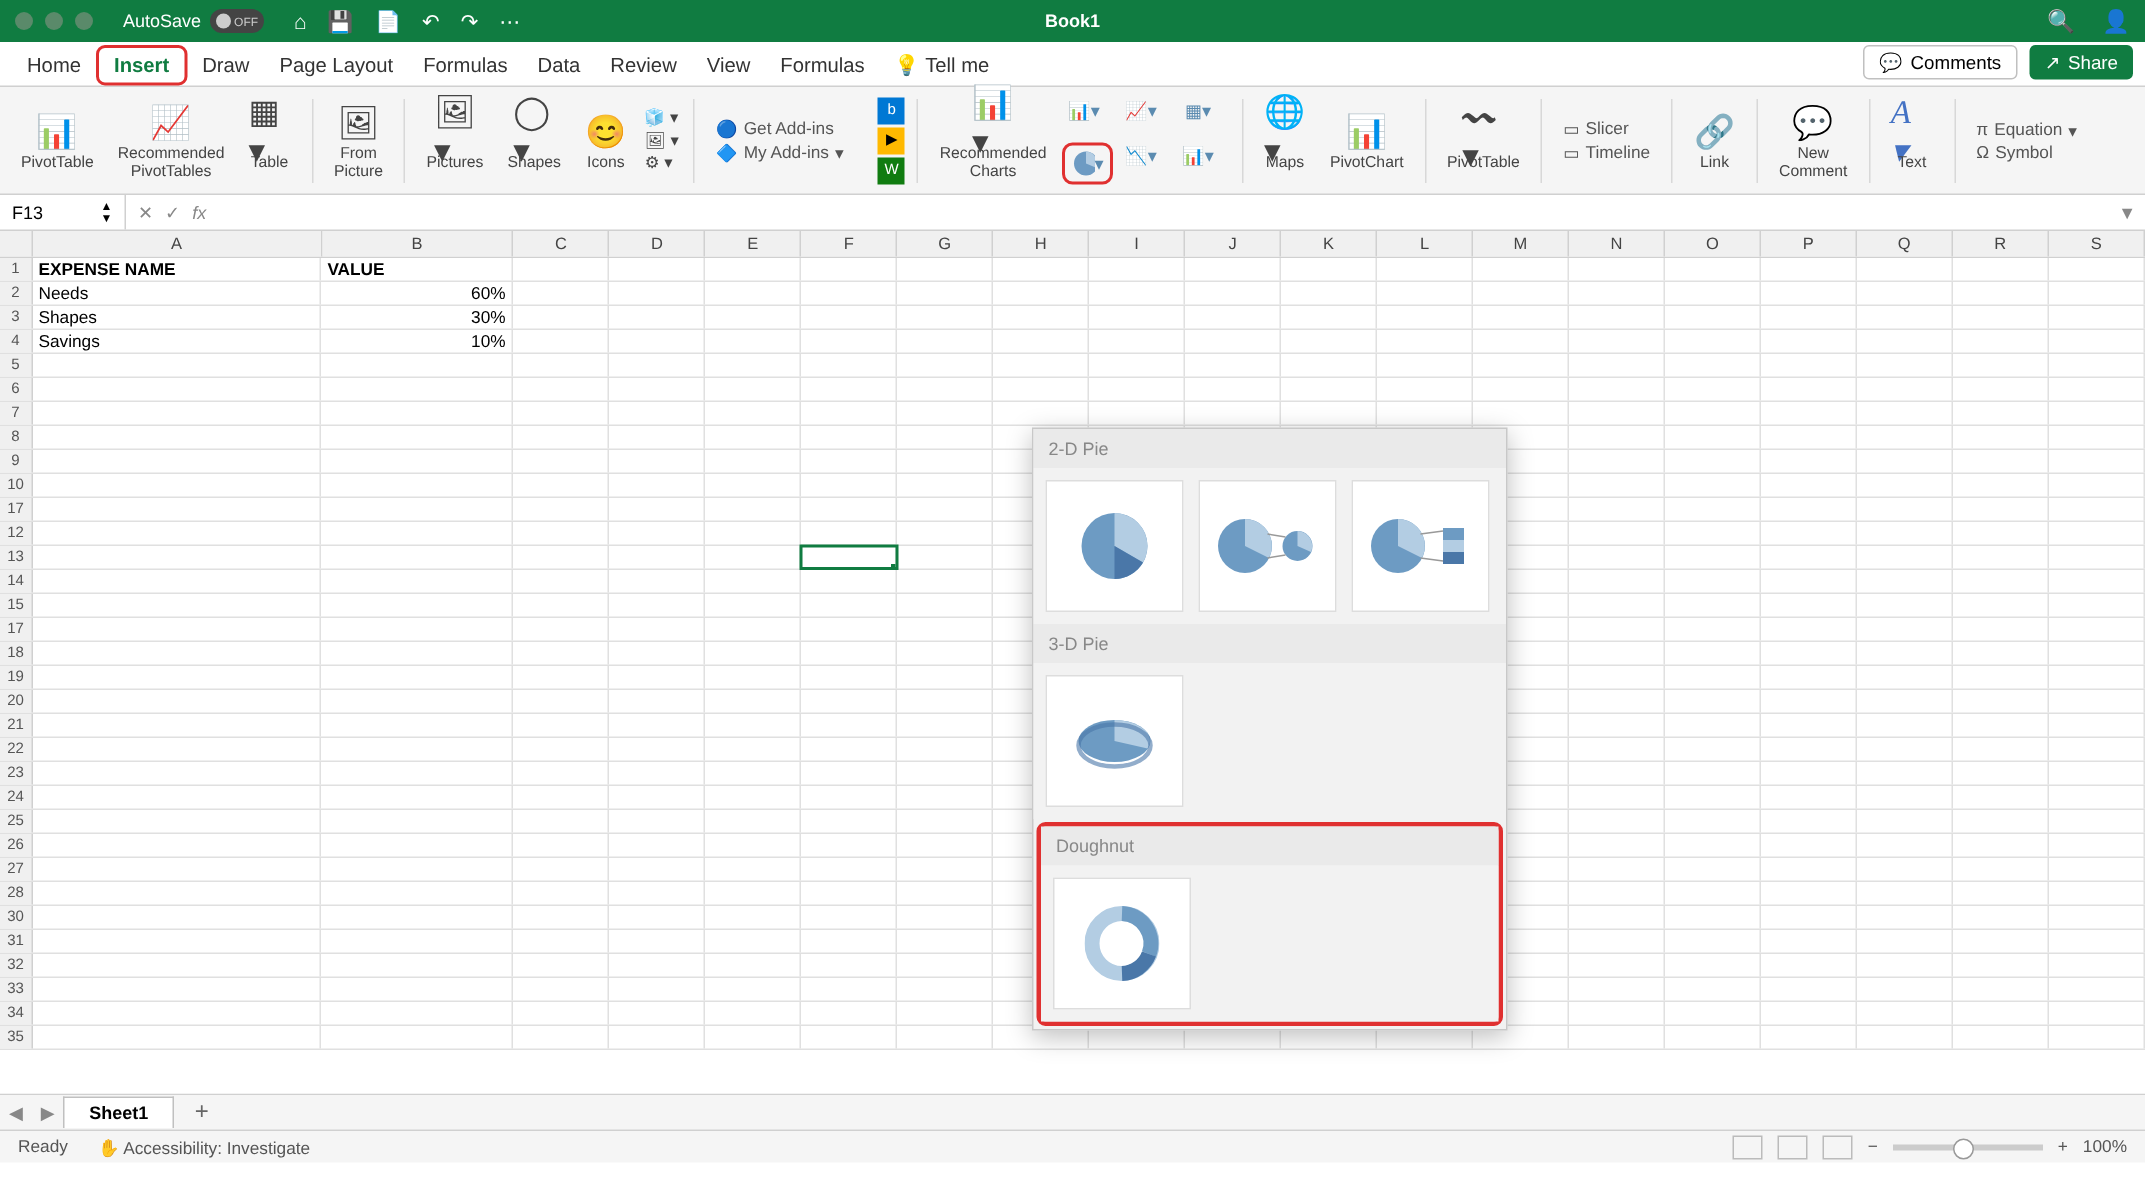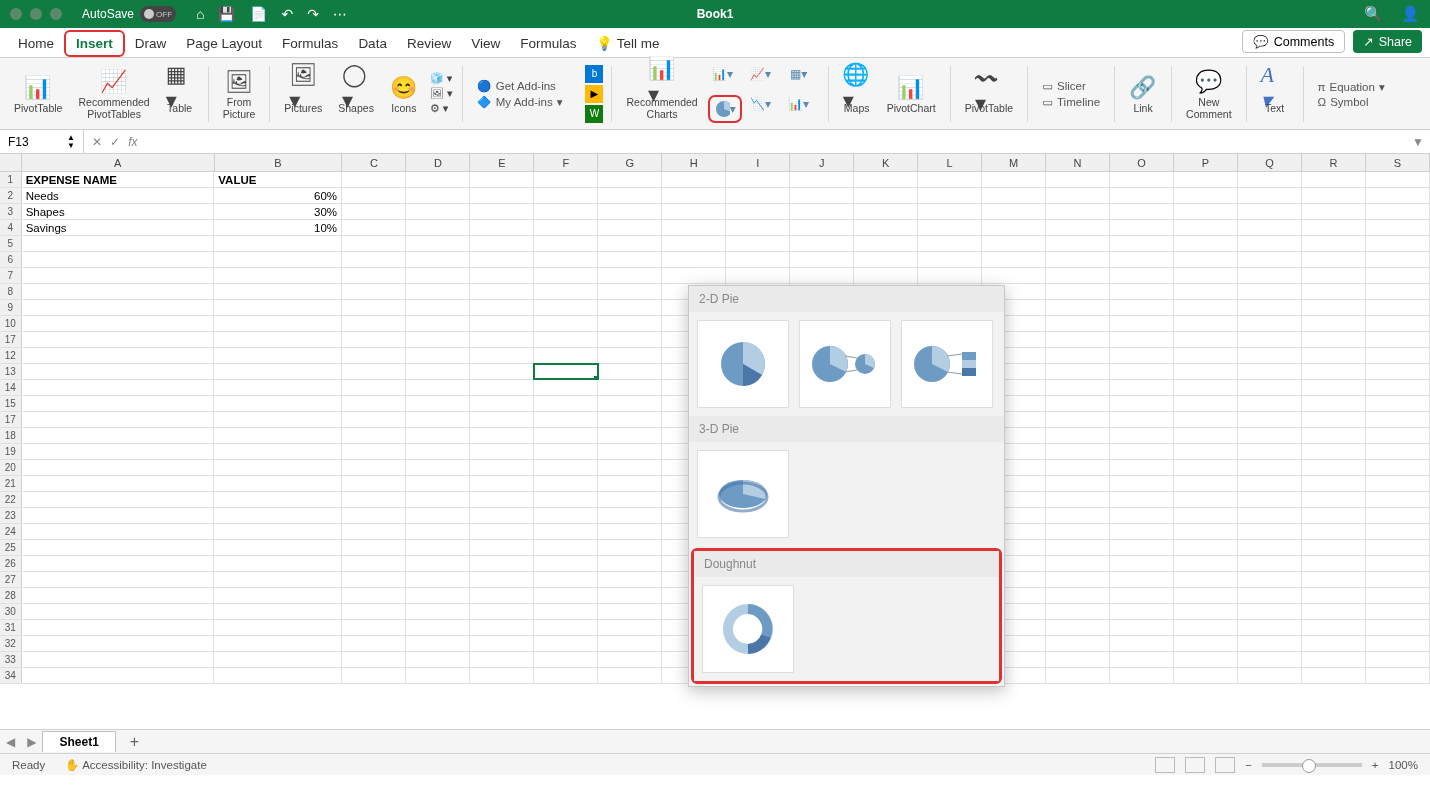--- a/index.html
+++ b/index.html
@@ -959,20 +959,42 @@
         <div class="cell" style="width: 65px;"></div>
         <div class="cell" style="width: 65px;"></div>
         <div class="cell" style="width: 65px;"></div>
         <div class="cell" style="width: 65px;"></div>
         <div class="cell" style="width: 65px;"></div>
         <div class="cell" style="width: 65px;"></div>
         <div class="cell" style="width: 65px;"></div>
         <div class="cell" style="width: 65px;"></div>
         <div class="cell" style="width: 65px;"></div>
       </div>
+      <div class="row">
+        <div class="row-h">35</div>
+        <div class="cell" style="width: 196px;"></div>
+        <div class="cell" style="width: 130px;"></div>
+        <div class="cell" style="width: 65px;"></div>
+        <div class="cell" style="width: 65px;"></div>
+        <div class="cell" style="width: 65px;"></div>
+        <div class="cell" style="width: 65px;"></div>
+        <div class="cell" style="width: 65px;"></div>
+        <div class="cell" style="width: 65px;"></div>
+        <div class="cell" style="width: 65px;"></div>
+        <div class="cell" style="width: 65px;"></div>
+        <div class="cell" style="width: 65px;"></div>
+        <div class="cell" style="width: 65px;"></div>
+        <div class="cell" style="width: 65px;"></div>
+        <div class="cell" style="width: 65px;"></div>
+        <div class="cell" style="width: 65px;"></div>
+        <div class="cell" style="width: 65px;"></div>
+        <div class="cell" style="width: 65px;"></div>
+        <div class="cell" style="width: 65px;"></div>
+        <div class="cell" style="width: 65px;"></div>
+      </div>
     </div>
 
   <div class="dropdown">
     <div class="dd-header">2-D Pie</div>
     <div class="dd-row">
       <div class="chart-thumb">
         <svg width="50" height="50">
             <circle cx="25" cy="25" r="22" fill="#6d9bc3"></circle>
             <path d="M25 25 L25 3 A22 22 0 0 1 44 36 Z" fill="#b3cde3"></path>
             <path d="M25 25 L44 36 A22 22 0 0 1 25 47 Z" fill="#4a77a8"></path>

